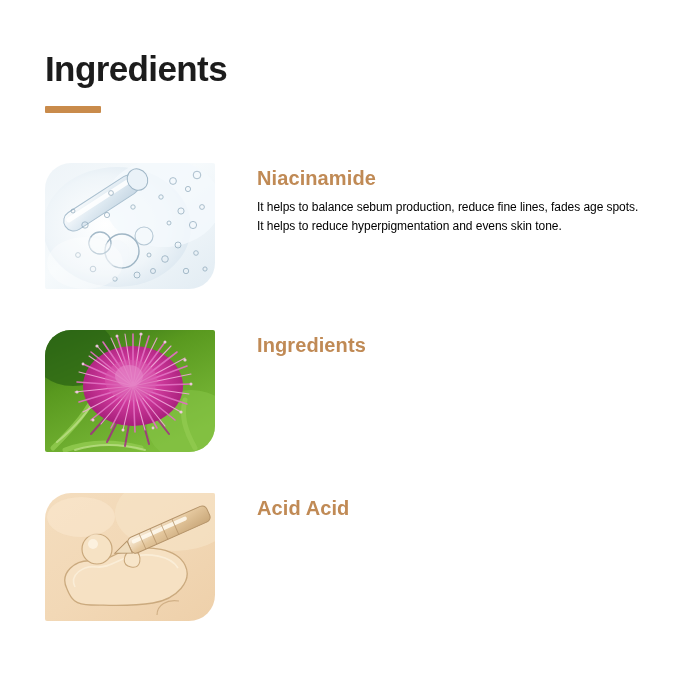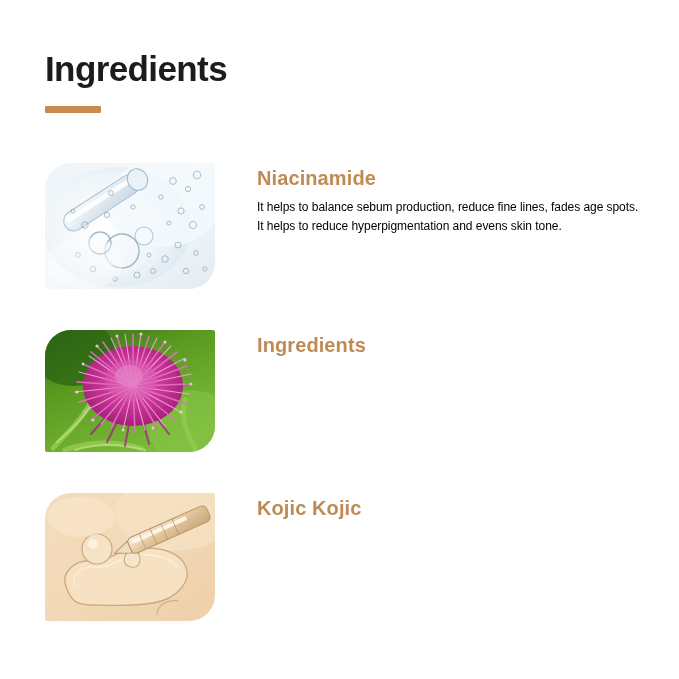--- a/index.html
+++ b/index.html
@@ -318,18 +318,18 @@
             </g>
             <path d="M82 32 L 66 38 L 82 45 Z" fill="#efdcbd" stroke="#b5946a" stroke-width="1"></path>
           </g>
 
           <path d="M112 122 C 112 112, 122 106, 134 108" fill="none" stroke="#c9a87c" stroke-width="1.2" opacity="0.8"></path>
 
           <ellipse cx="36" cy="24" rx="34" ry="20" fill="#fbead1" opacity="0.5"></ellipse>
         </svg>
       </div>
       <div class="row-text">
-        <h2 class="ingredient-name">Kojic Kojic</h2>
+        <h2 class="ingredient-name">Acid Acid</h2>
       </div>
     </div>
 
   </div>
 </div>
 
 </body></html>

